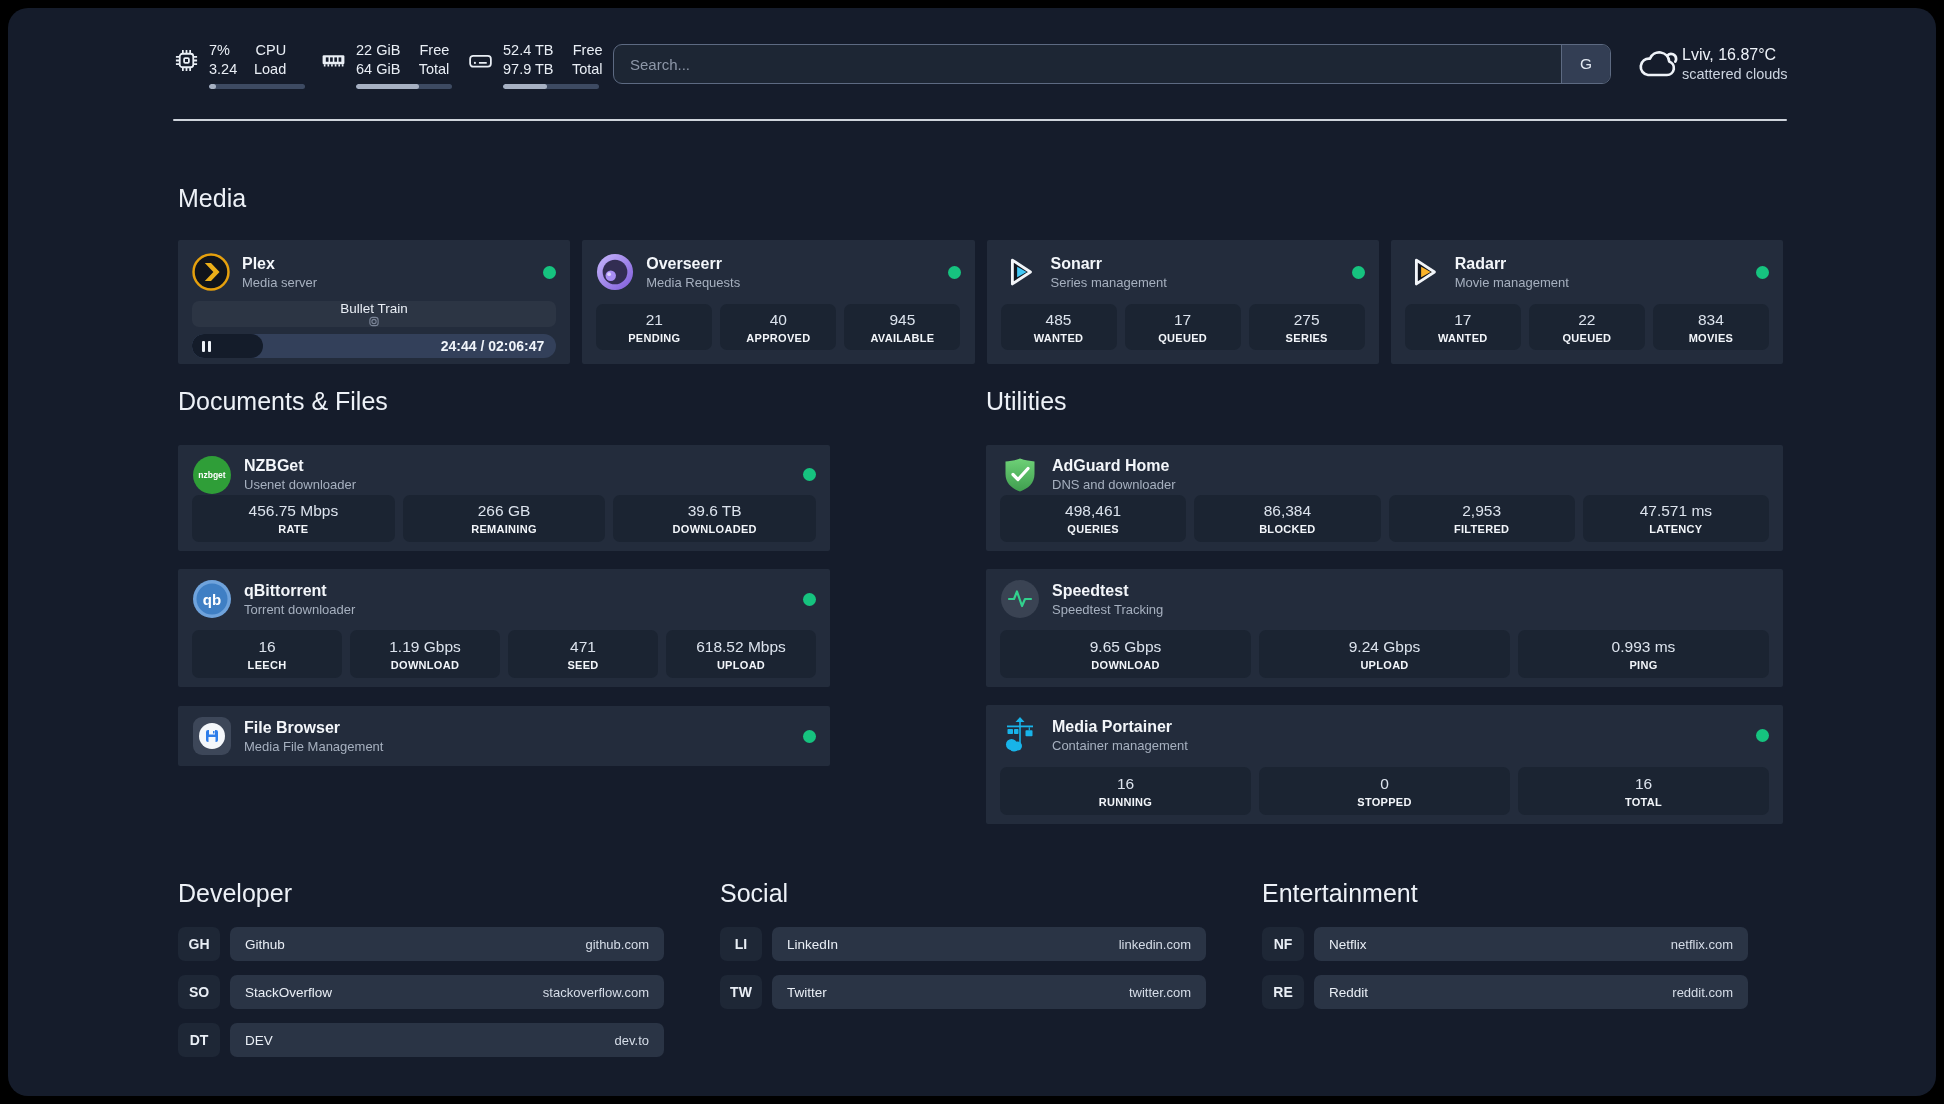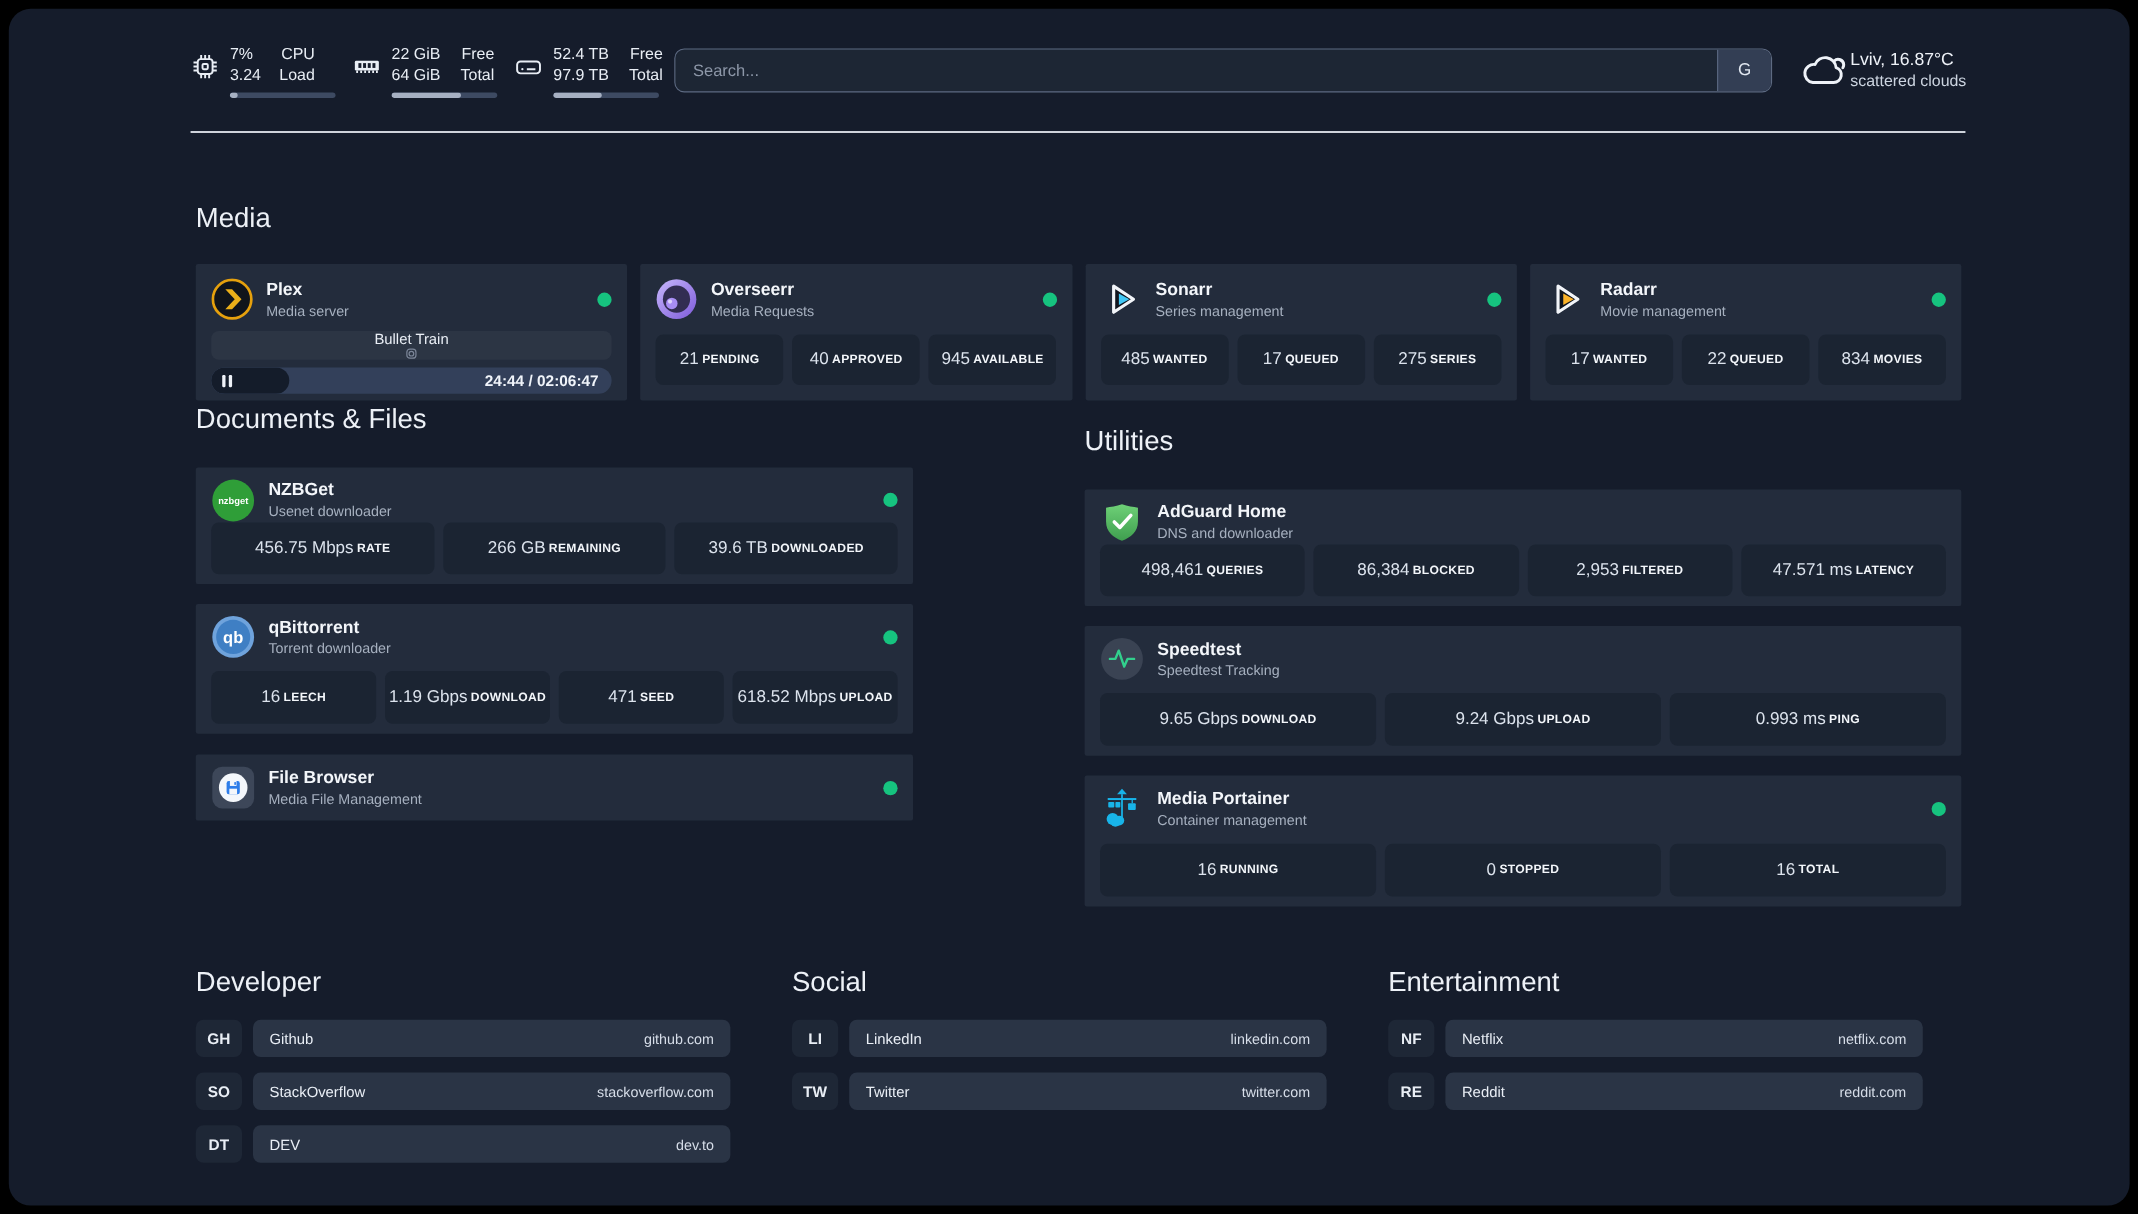--- a/index.html
+++ b/index.html
@@ -22,40 +22,40 @@
 
   #weather { position:absolute; left:1628px; top:36px; display:flex; align-items:center; }
   .w-line1 { font-size:16px; color:#eef2f8; line-height:21px; }
   .w-line2 { font-size:14.5px; color:#ccd4e0; line-height:19px; }
 
   #divider { position:absolute; left:165px; top:111px; width:1614px; height:2px; background:#e8edf4; opacity:.88; border-radius:1px; }
 
   
   .section-title { font-size:25px; color:#edf1f7; font-weight:500; line-height:30px; }
   #media-sec { position:absolute; left:170px; top:175px; width:1605px; }
-  #docs-sec  { position:absolute; left:170px; top:358px; width:652px; }
+  #docs-sec  { position:absolute; left:170px; top:378px; width:652px; }
   #util-sec  { position:absolute; left:978px; top:378px; width:797px; }
 
   .cards-row { display:flex; gap:12px; margin-top:27px; }
   .card { background:#232c3c; border-radius:2px; }
   .media-card { flex:1; height:124px; padding:11px 14px; }
   .stat-card { padding:9px 14px; display:flex; flex-direction:column; justify-content:space-between; overflow:hidden; }
   .mt29 { margin-top:29px; } .mt18 { margin-top:18px; } .mt19 { margin-top:19px; }
   .h106 { height:106px; } .h118 { height:118px; } .h119 { height:119px; } .h60 { height:60px; justify-content:center; }
 
   .card-header { display:flex; align-items:center; gap:12px; height:42px; }
   .app-icon { width:40px; height:40px; flex:none; }
   .media-card .app-icon { width:38px; height:38px; }
   .app-name { font-size:16px; font-weight:600; color:#f3f6fa; line-height:20px; }
   .app-sub { font-size:13px; color:#a6b0bf; line-height:17px; }
   .dot { width:13px; height:13px; border-radius:50%; margin-left:auto; align-self:center; background:#16c37f; flex:none; }
 
   .stats-row { display:flex; gap:8px; height:48px; }
   .media-card .stats-row { height:46px; margin-top:11px; }
-  .tile { flex:1; background:#1b2432; border-radius:7px; display:flex; align-items:center; justify-content:center; gap:3px; }
+  .tile { flex:1; background:#1b2432; border-radius:7px; display:flex; flex-direction:column; align-items:center; justify-content:center; gap:3px; }
   .tile-value { font-size:15.5px; color:#dce3ed; }
   .tile-label { font-size:11px; font-weight:700; color:#f3f6fa; letter-spacing:.3px; }
 
   
   .track-row { margin-top:8px; height:26px; background:rgba(255,255,255,.045); border-radius:7px; display:flex; align-items:center; justify-content:space-between; padding:0 9px;flex-direction:column; }
   .track-name { font-size:13.5px; color:#e9eef5; }
   .progress-row { margin-top:7px; height:24px; background:#33405a; border-radius:12px; position:relative; overflow:hidden; }
   .progress-fill { height:100%; background:#141c2a; border-radius:12px; display:flex; align-items:center; padding-left:10px; }
   .pause { display:flex; gap:3px; cursor:pointer; }
   .pause span { width:3px; height:11px; background:#eef2f8; border-radius:1px; }

